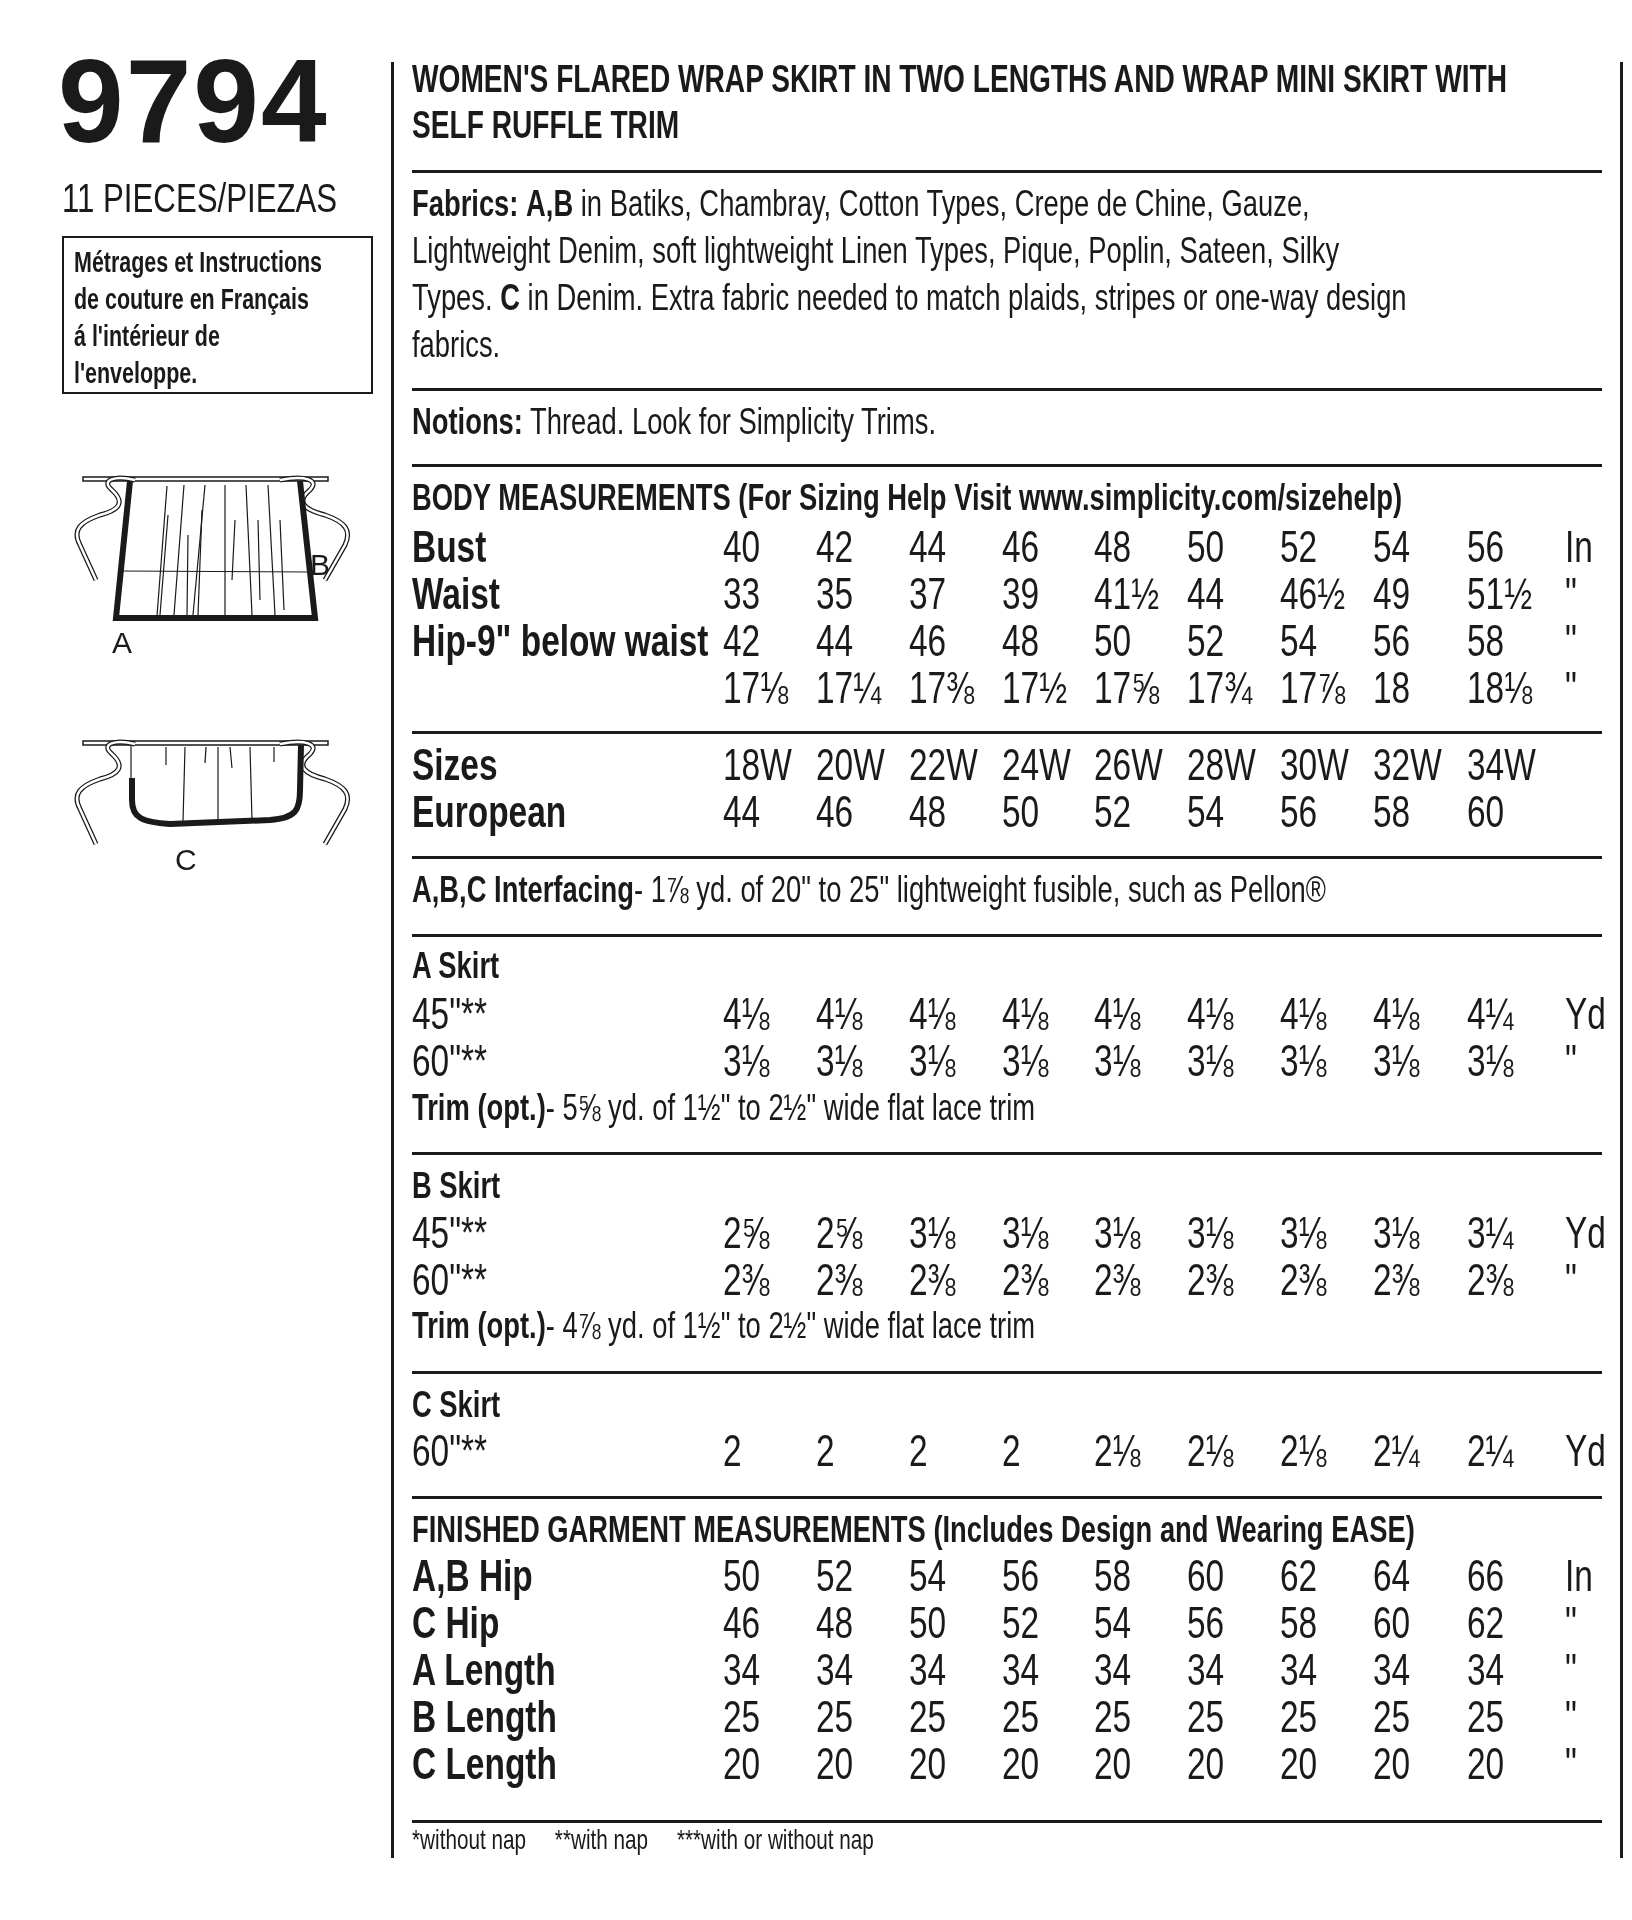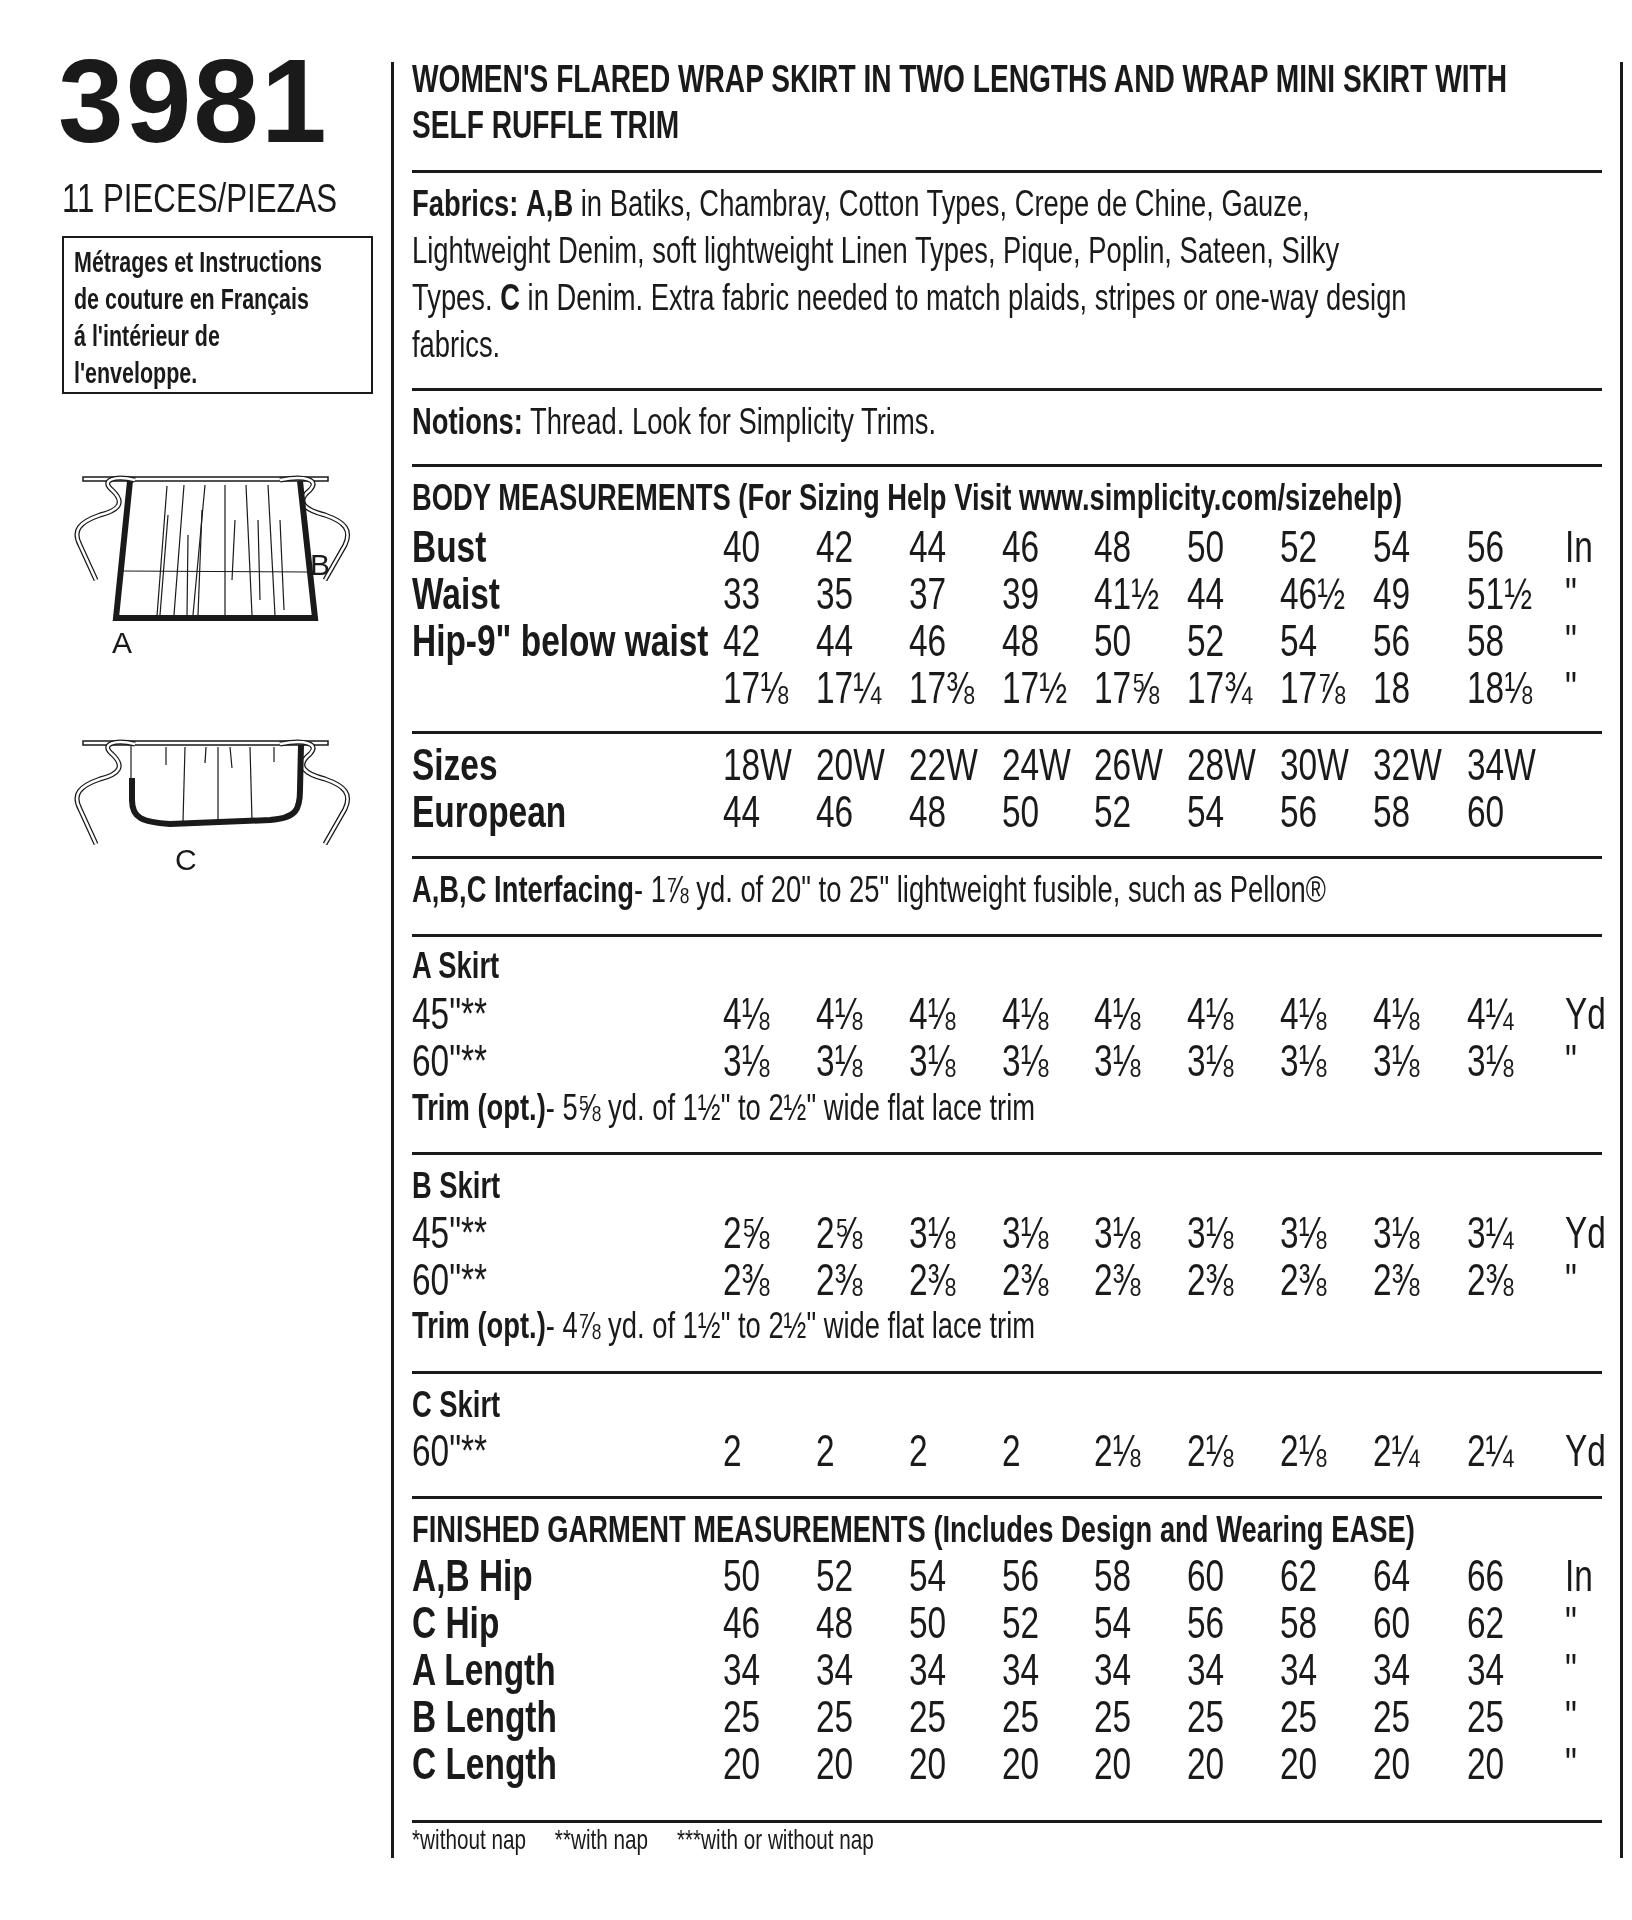--- a/index.html
+++ b/index.html
@@ -41,21 +41,21 @@
 
   .section-head { position: absolute; left: 412px; font-size: 36px; font-weight: bold; line-height: 44px; }
   .section-head .cond { transform: scaleX(0.76); }
 
   #footer { left: 412px; top: 1824px; font-size: 28px; line-height: 32px; }
   #footer span.cond { transform: scaleX(0.74); }
 </style>
 </head>
 <body>
 
-<div id="pattern-number" class="abs">3981</div>
+<div id="pattern-number" class="abs">9794</div>
 <div id="pieces" class="abs"><span class="cond">11 PIECES/PIEZAS</span></div>
 
 <div id="french-box" class="abs">
   <span class="line"><span class="cond">Métrages et Instructions</span></span>
   <span class="line"><span class="cond">de couture en Français</span></span>
   <span class="line"><span class="cond">á l'intérieur de</span></span>
   <span class="line"><span class="cond">l'enveloppe.</span></span>
 </div>
 
 <svg id="illustrations" class="abs" viewBox="0 0 330 450" width="330" height="450">

